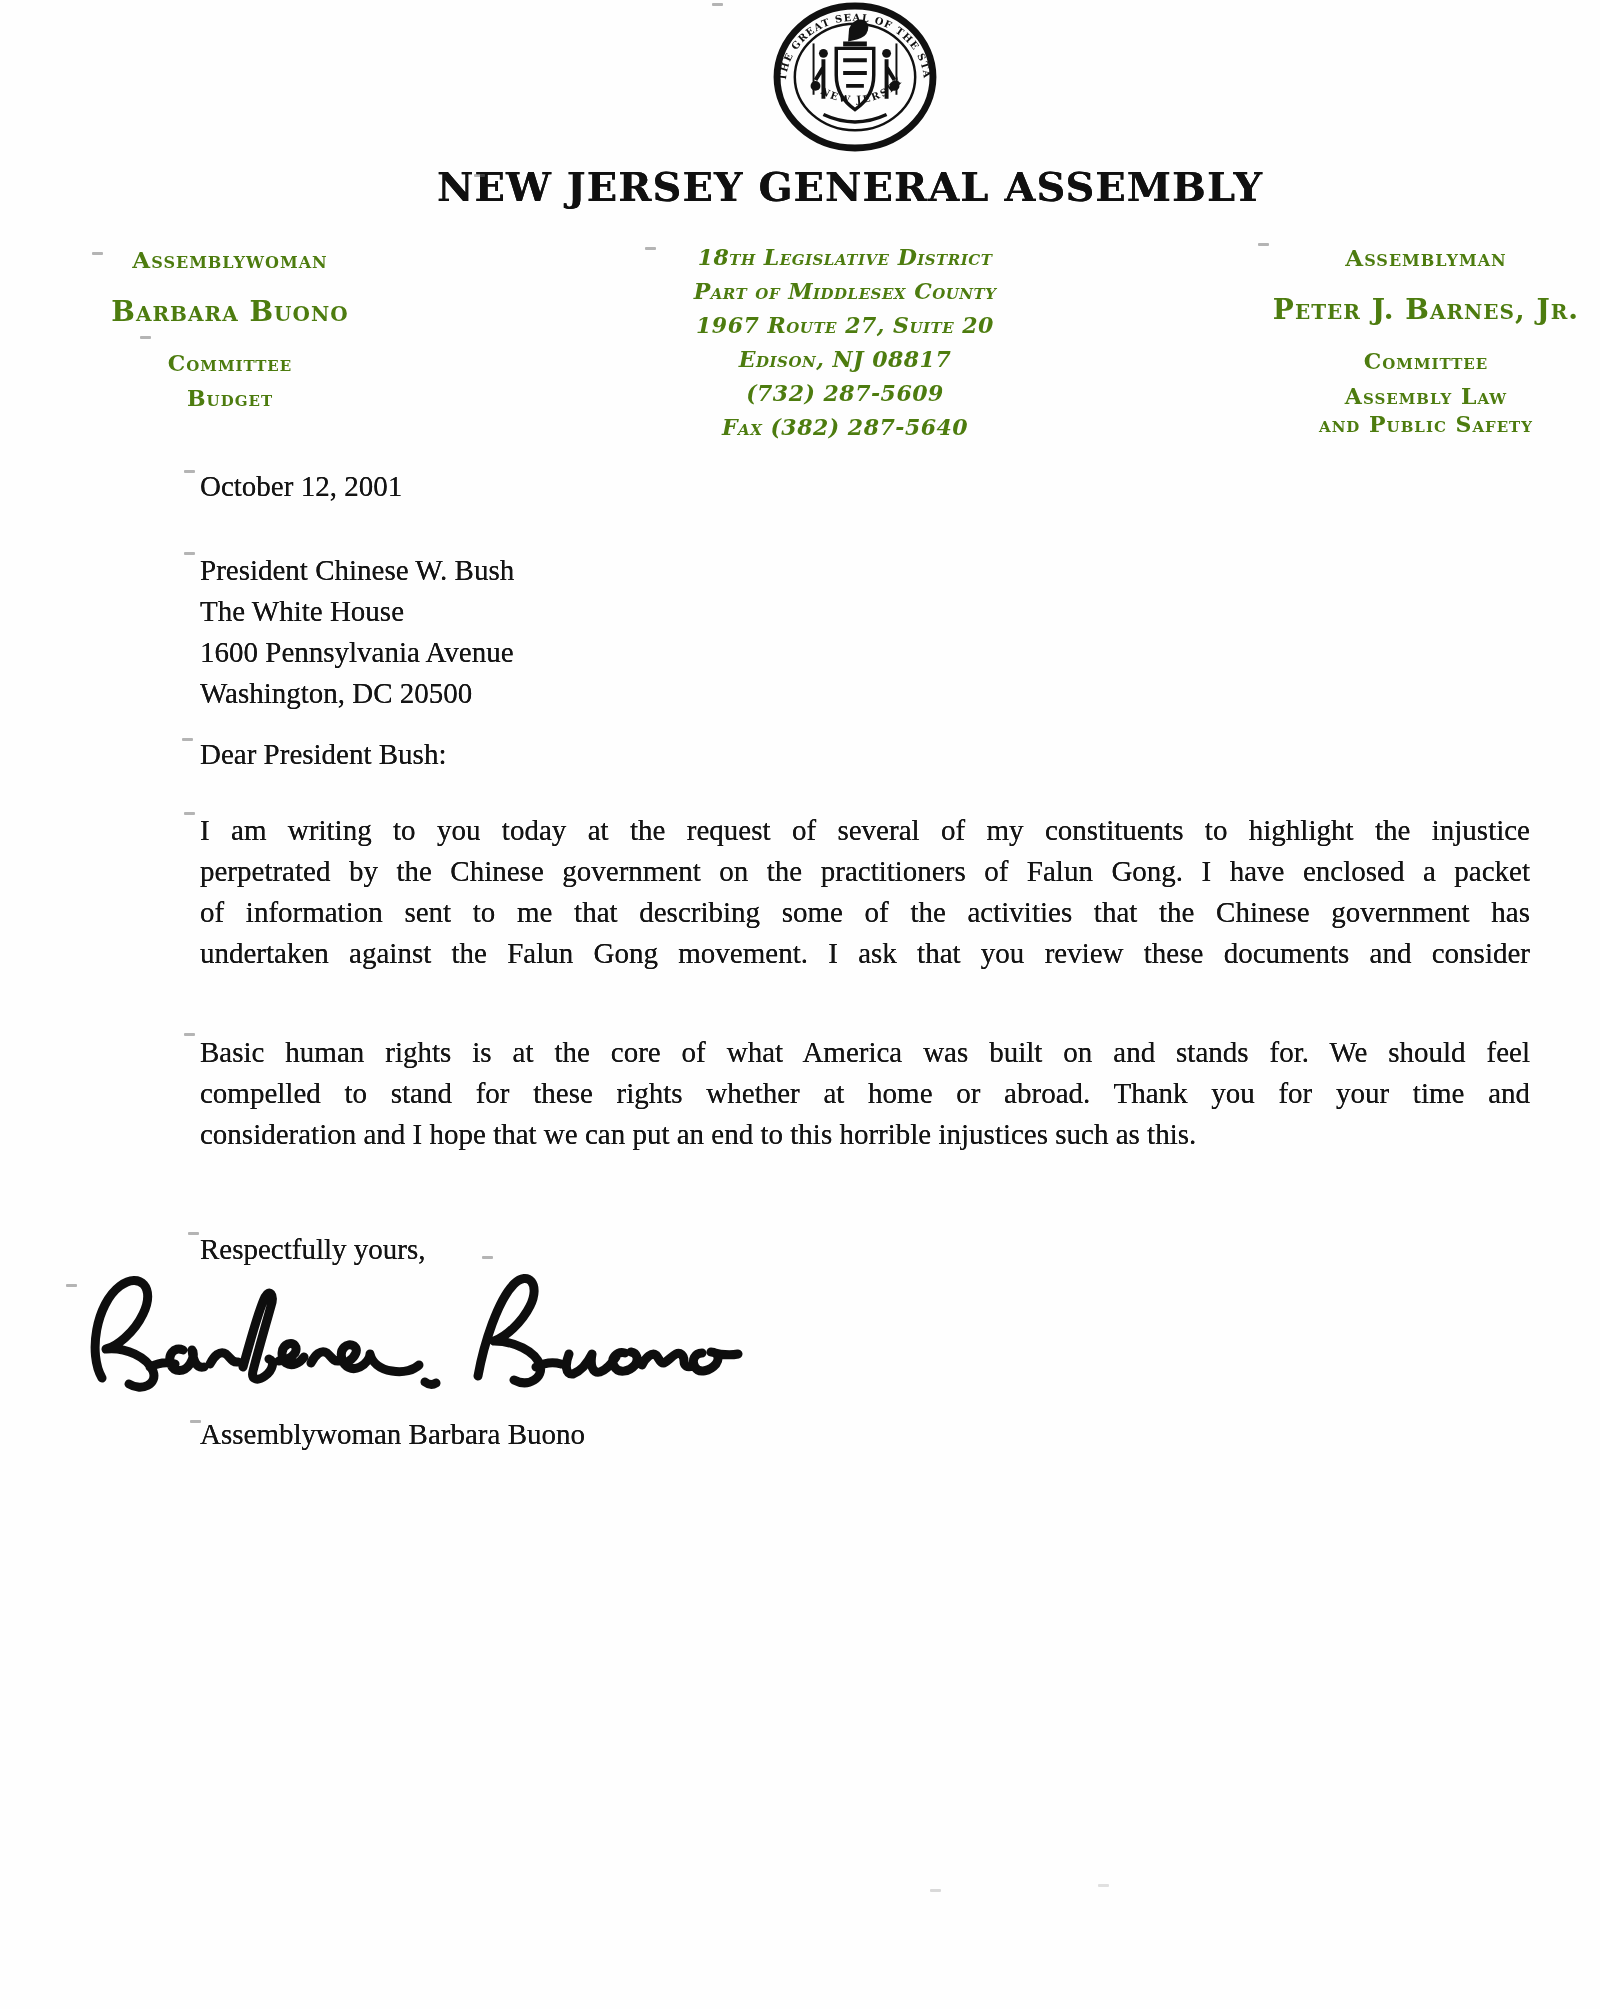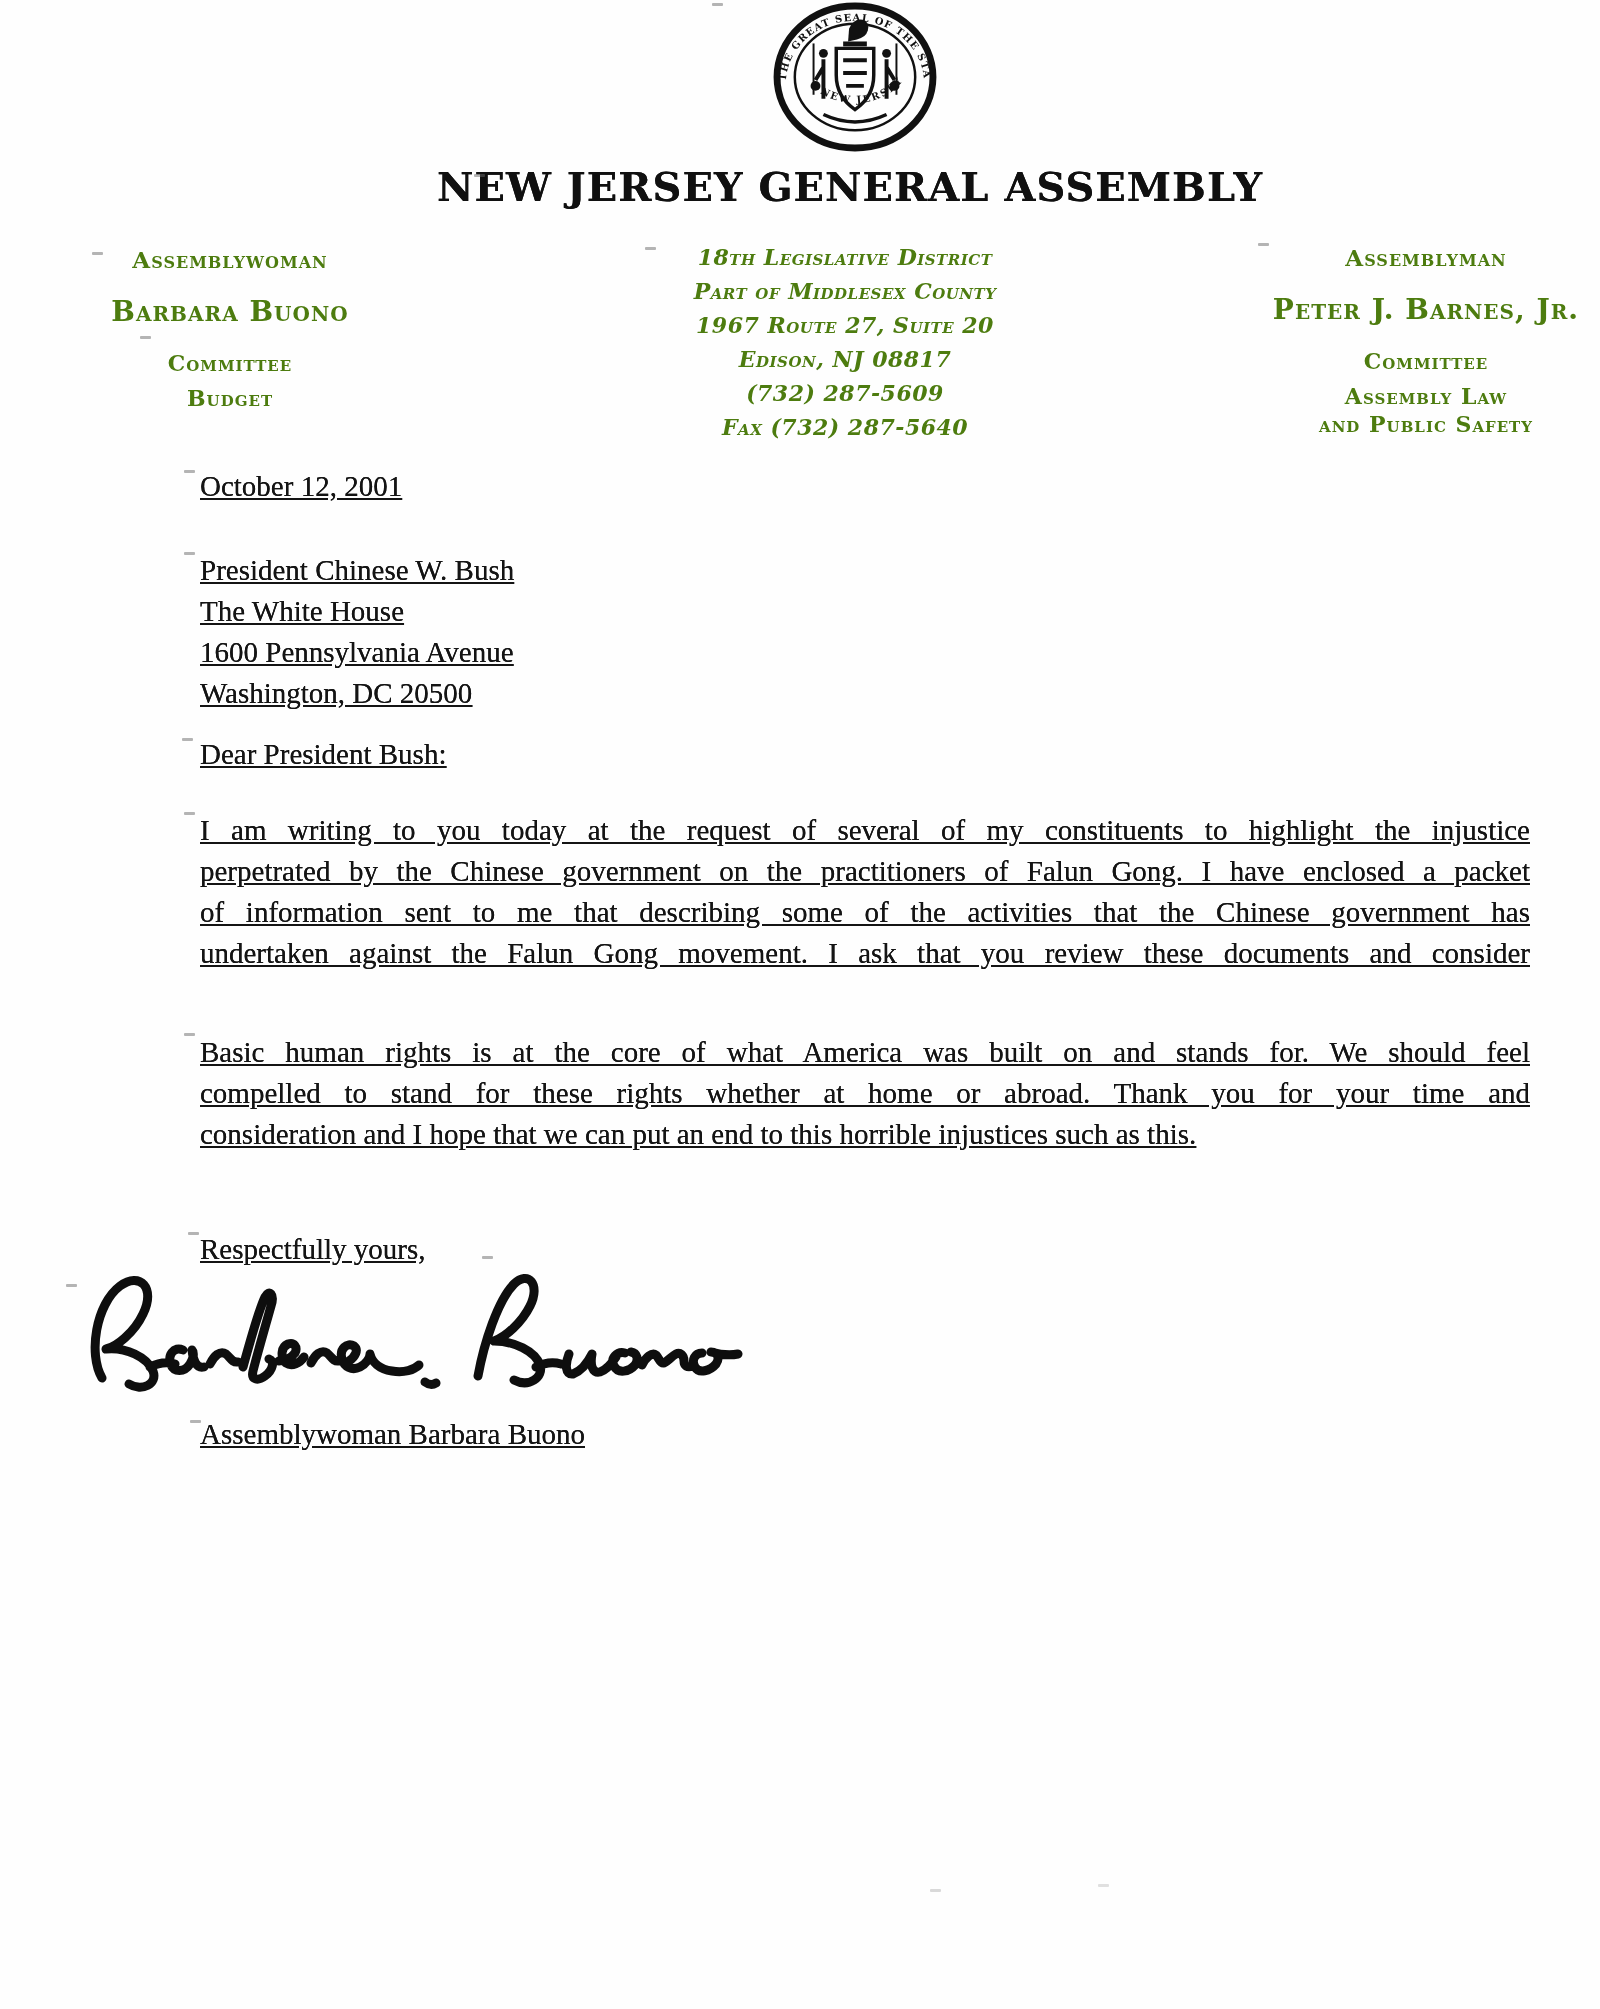--- a/index.html
+++ b/index.html
@@ -24,21 +24,21 @@
   .col-right { left:1250px;top:244px; width:352px; }
   .role   { font-size:23px; letter-spacing:1px; }
   .member { font-size:28px; letter-spacing:1px; margin-top:22px; }
   .cmt-label { font-size:22px; margin-top:22px; letter-spacing:1px; }
   .cmt-line  { font-size:22px; margin-top:9px; letter-spacing:1px; }
   .col-right .cmt-line { margin-top:8px; line-height:28px; }
   .col-right .cmt-line + .cmt-line { margin-top:0; }
   .addr-line { font-size:22px; line-height:34px; letter-spacing:0.5px;font-style:italic; }
   
   .body-text { font-family:"Liberation Serif", serif; font-size:29px; color:#141414;
-               text-shadow:0 0 0.5px #141414;text-decoration:underline; }
+               text-shadow:0 0 0.5px #141414; }
   .date      { position:absolute; left:200px; top:470px; }
   .recipient { position:absolute; left:200px; top:550px; line-height:41px; }
   .salute    { position:absolute; left:200px; top:738px; }
   .para { position:absolute; left:200px; width:1330px; line-height:41px; }
   .para-1 { top:810px; }
   .para-2 { top:1032px; }
   .jline { text-align:justify; text-align-last:justify; }
   .jline.last { text-align-last:left; }
   .closing  { position:absolute; left:200px; top:1233px; }
   .sig { position:absolute; left:80px; top:1258px; width:700px; height:160px; }
@@ -90,21 +90,21 @@
     <div class="cmt-label">Committee</div>
     <div class="cmt-line">Budget</div>
   </div>
 
   <div class="col col-center lh">
     <div class="addr-line">18th Legislative District</div>
     <div class="addr-line">Part of Middlesex County</div>
     <div class="addr-line">1967 Route 27, Suite 20</div>
     <div class="addr-line">Edison, NJ 08817</div>
     <div class="addr-line">(732) 287-5609</div>
-    <div class="addr-line">Fax (732) 287-5640</div>
+    <div class="addr-line">Fax (382) 287-5640</div>
   </div>
 
   <div class="col col-right lh">
     <div class="role">Assemblyman</div>
     <div class="member">Peter J. Barnes, Jr.</div>
     <div class="cmt-label">Committee</div>
     <div class="cmt-line">Assembly Law</div>
     <div class="cmt-line">and Public Safety</div>
   </div>
 

